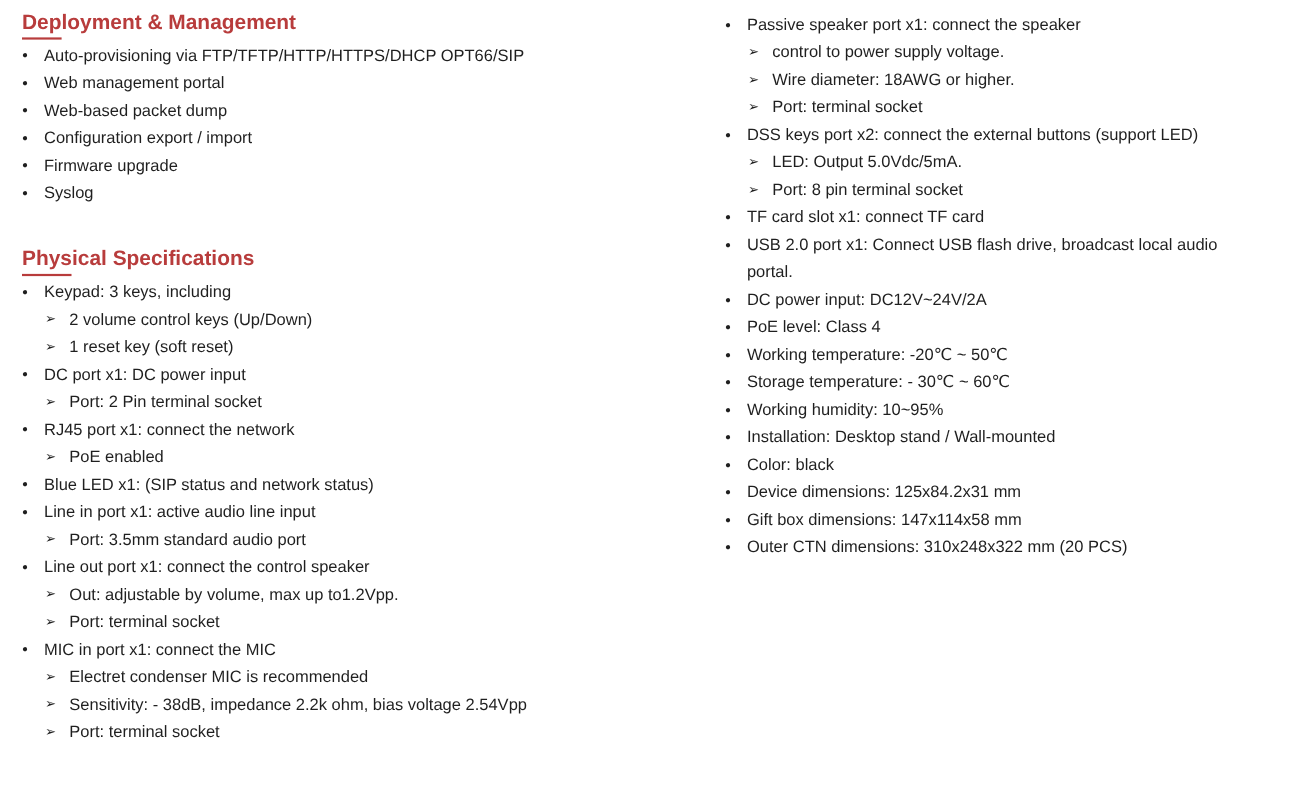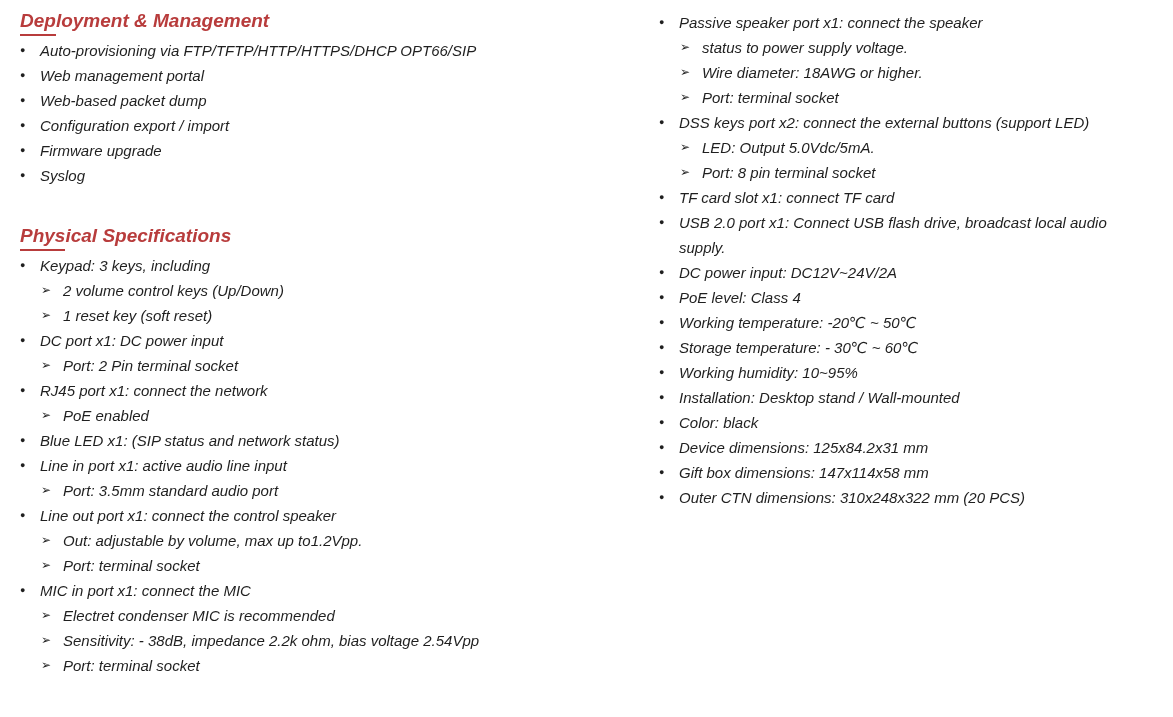--- a/index.html
+++ b/index.html
@@ -9,21 +9,21 @@
   html,body{margin:0;padding:0;}
   body{
     width:1173px;height:717px;
     background:#ffffff;
     overflow:hidden;
     font-family:"Liberation Sans","DejaVu Sans",sans-serif;
     font-size:15px;
     color:var(--ink);
   }
   .page{position:relative;width:1173px;height:717px;background:#ffffff;}
-  .col{position:absolute;font-style:italic;}
+  .col{position:absolute;}
   .col-left{left:20px;top:8px;width:600px;}
   .col-right{left:659px;top:10px;width:510px;}
   h2{
     font-size:19px;
     line-height:26px;
     font-weight:bold;
     color:var(--red);
     margin:0 0 2px 0;
     white-space:nowrap;
   }
@@ -200,21 +200,21 @@
       <ul>
           <li class="item l1">
             <span class="marker">●</span>
             <div class="text">
               <div class="line">Passive speaker port x1: connect the speaker</div>
             </div>
           </li>
           <li class="item l2">
             <span class="marker">➢</span>
             <div class="text">
-              <div class="line">status to power supply voltage.</div>
+              <div class="line">control to power supply voltage.</div>
             </div>
           </li>
           <li class="item l2">
             <span class="marker">➢</span>
             <div class="text">
               <div class="line">Wire diameter: 18AWG or higher.</div>
             </div>
           </li>
           <li class="item l2">
             <span class="marker">➢</span>
@@ -243,21 +243,21 @@
           <li class="item l1">
             <span class="marker">●</span>
             <div class="text">
               <div class="line">TF card slot x1: connect TF card</div>
             </div>
           </li>
           <li class="item l1">
             <span class="marker">●</span>
             <div class="text">
               <div class="line">USB 2.0 port x1: Connect USB flash drive, broadcast local audio</div>
-              <div class="line">supply.</div>
+              <div class="line">portal.</div>
             </div>
           </li>
           <li class="item l1">
             <span class="marker">●</span>
             <div class="text">
               <div class="line">DC power input: DC12V~24V/2A</div>
             </div>
           </li>
           <li class="item l1">
             <span class="marker">●</span>

